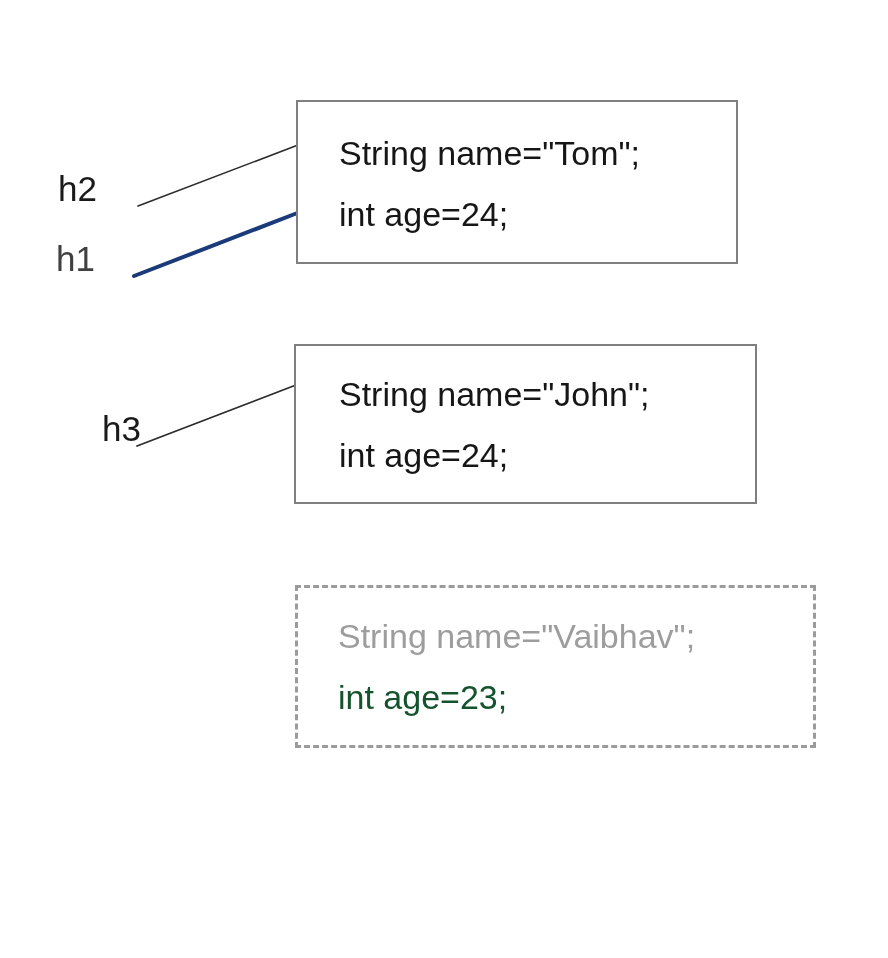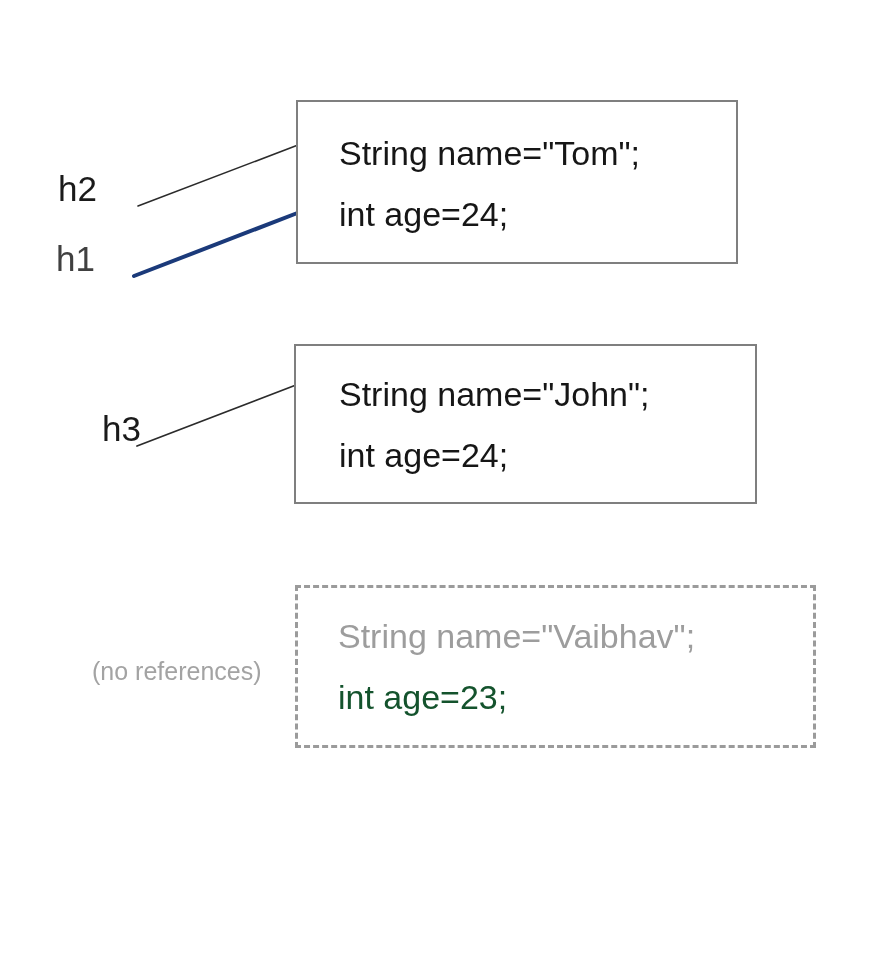--- a/index.html
+++ b/index.html
@@ -121,15 +121,14 @@
   <div class="heap-object solid" id="heap-object-2" style="border-color: rgb(127, 127, 127);">
     <div class="obj-field dark field-0" style="color: rgb(22, 22, 22);">String name="John";</div>
     <div class="obj-field dark field-1" style="color: rgb(22, 22, 22);">int age=24;</div>
   </div>
 
   <div class="heap-object dashed" id="heap-object-3" style="border-color: rgb(155, 155, 155);">
     <div class="obj-field muted field-0" style="color: rgb(157, 157, 157);">String name="Vaibhav";</div>
     <div class="obj-field muted field-1" style="color: #14532d;">int age=23;</div>
   </div>
 
-  <div id="no-references-label" style="color: rgb(163, 163, 163);">(no references)</div>
 
 </div>
 
 </body></html>

